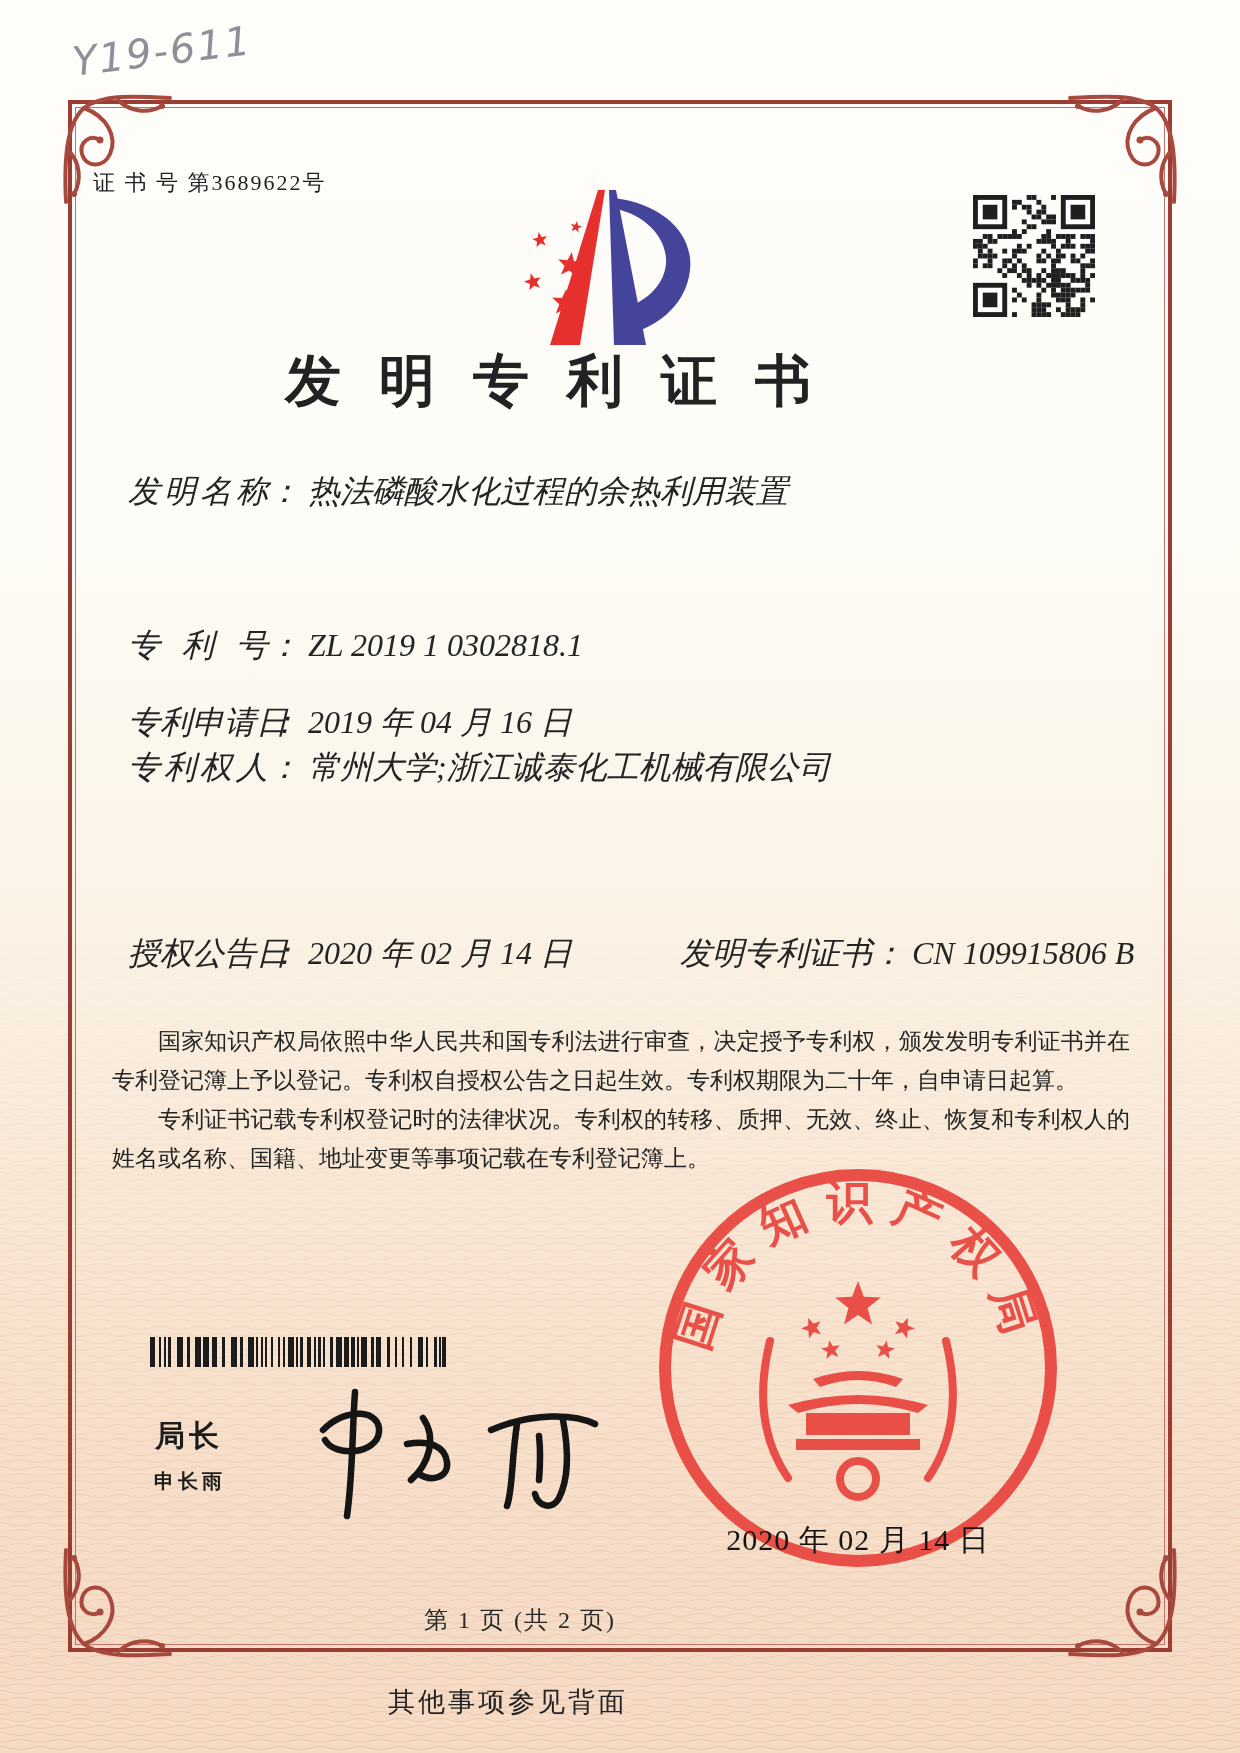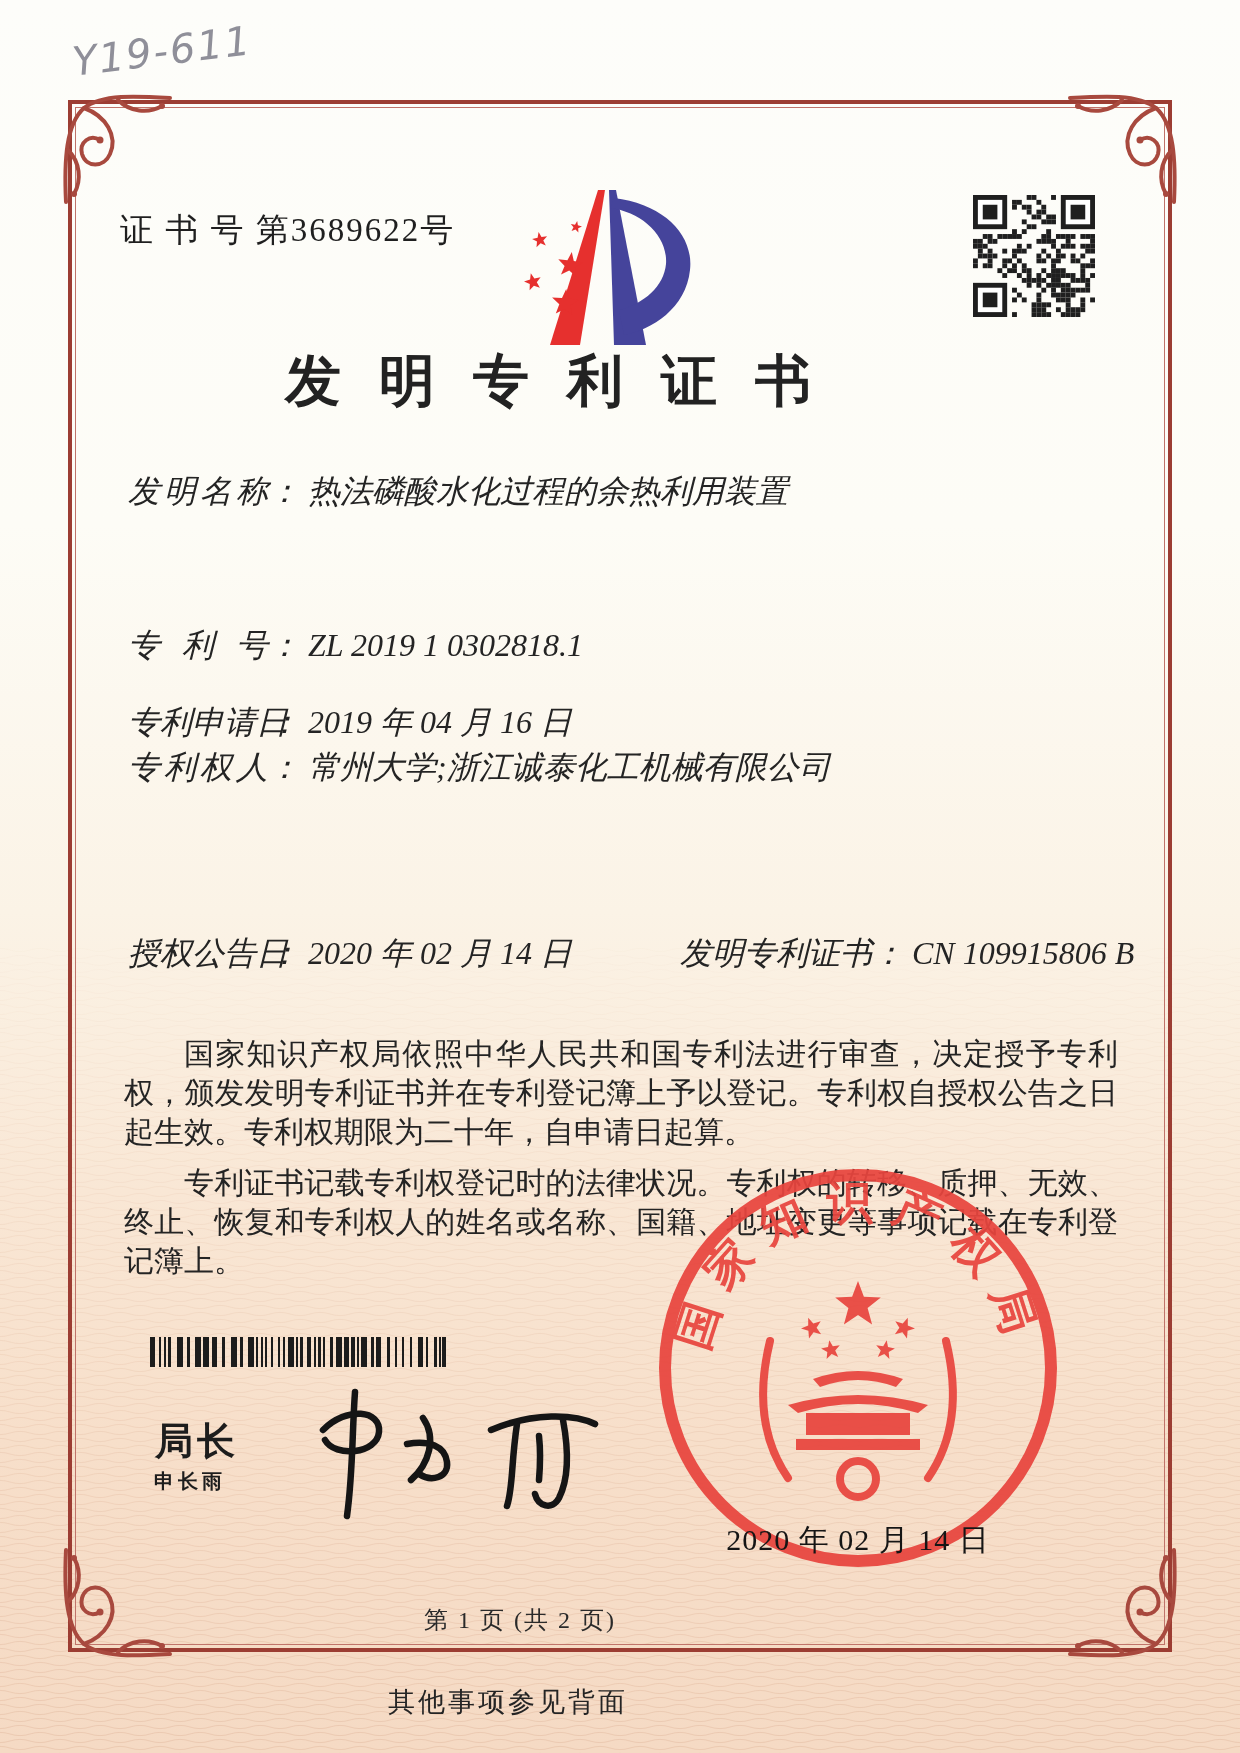--- a/index.html
+++ b/index.html
@@ -11,34 +11,34 @@
   .frame{position:absolute;left:68px;top:100px;width:1096px;height:1544px;
          border:4px solid #9c3d33;z-index:1;}
   .frame::after{content:"";position:absolute;inset:3px;border:1px solid #c0736a;}
   .corner{position:absolute;z-index:2;width:120px;height:120px;}
   .c-tl{left:58px;top:90px;}
   .c-tr{left:1062px;top:90px;transform:scaleX(-1);}
   .c-bl{left:58px;top:1542px;transform:scaleY(-1);}
   .c-br{left:1062px;top:1542px;transform:scale(-1,-1);}
   .handnote{position:absolute;left:72px;top:28px;z-index:3;font-family:"DejaVu Sans",sans-serif;
             font-size:40px;font-style:italic;color:#8f8f99;transform:rotate(-7deg);font-weight:300;letter-spacing:2px;}
-  .certno{position:absolute;left:120px;top:168px;z-index:3;font-size:33px;letter-spacing:2px;color:#1f1f1f;margin-top:40px;}
+  .certno{position:absolute;left:93px;top:168px;z-index:3;font-size:22px;letter-spacing:2px;color:#1f1f1f;}
   .logo{position:absolute;left:498px;top:140px;z-index:3;}
   .qr{position:absolute;left:973px;top:195px;z-index:3;}
   .title{position:absolute;left:68px;top:344px;width:1104px;z-index:3;text-align:center;
          font-size:56px;font-weight:700;letter-spacing:38px;text-indent:38px;color:#222;transform:translateX(-72px);}
   .row{position:absolute;left:128px;z-index:3;font-size:32px;white-space:nowrap;color:#242424;font-style:italic;}
   .row .lbl{display:inline-block;width:140px;text-align:justify;text-align-last:justify;vertical-align:bottom;}
   .row .colon{display:inline-block;margin-right:8px;}
   .pair2{position:absolute;left:552px;top:0;}
   .paras{position:absolute;left:112px;top:1022px;width:1018px;z-index:3;}
-  .paras p{margin:12px;font-size:30px;line-height:39px;text-align:justify;text-indent:2em;color:#242424;}
+  .paras p{margin:0;font-size:23px;line-height:39px;text-align:justify;text-indent:2em;color:#242424;}
   .barcode{position:absolute;left:150px;top:1337px;z-index:3;}
   .director-title{position:absolute;left:155px;top:1416px;z-index:3;font-family:Liberation Sans, sans-serif;
-            font-size:38px;font-weight:700;color:#1d1d1d;letter-spacing:4px;}
+            font-size:30px;font-weight:700;color:#1d1d1d;letter-spacing:4px;}
   .director-name{position:absolute;left:154px;top:1468px;z-index:3;font-family:"Liberation Sans","DejaVu Sans",sans-serif;
             font-size:20px;font-weight:700;color:#1d1d1d;letter-spacing:4px;}
   .signature{position:absolute;left:295px;top:1378px;z-index:3;}
   .seal{position:absolute;left:648px;top:1158px;z-index:4;opacity:.93;}
   .seal-date{position:absolute;left:648px;top:1520px;width:420px;z-index:5;text-align:center;
              font-size:30px;color:#151515;letter-spacing:1px;}
   .page-footer{position:absolute;left:0;top:1604px;width:1240px;z-index:3;text-align:center;
                font-size:24px;color:#2a2a2a;transform:translateX(-100px);letter-spacing:2px;}
   .back-note{position:absolute;left:0;top:1684px;width:1240px;z-index:3;text-align:center;
              font-size:27px;color:#242424;transform:translateX(-112px);letter-spacing:3px;}

